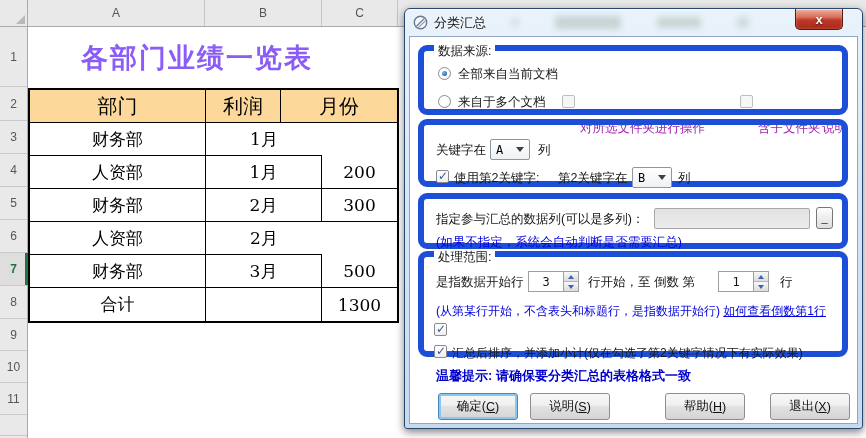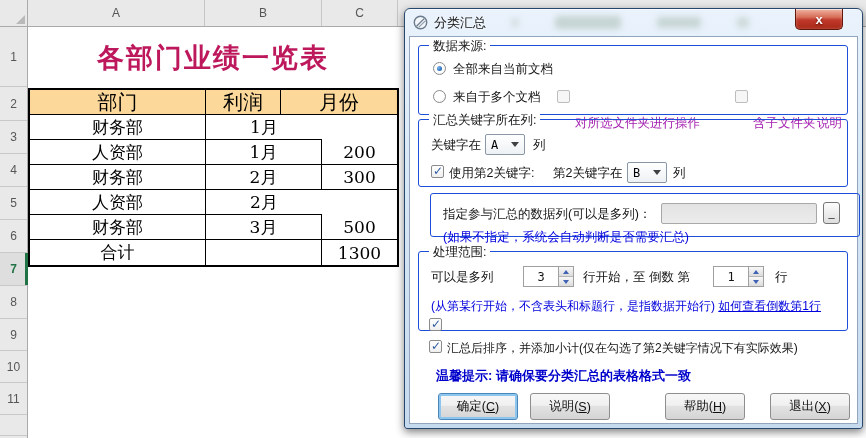--- a/index.html
+++ b/index.html
@@ -19,25 +19,25 @@
     border-bottom:1px solid #aaa;display:flex;}
   .colh{height:100%;display:flex;align-items:center;justify-content:center;
     font-size:12px;color:#565656;border-right:1px solid #c6c6c6;}
   .rowheads{position:absolute;left:0;top:27px;width:28px;bottom:0;background:#e9e9e9;
     border-right:1px solid #aaa;}
   .rowh{position:relative;display:flex;align-items:center;justify-content:center;
     font-size:12px;color:#565656;border-bottom:1px solid #c9c9c9;}
   .rowh.sel{background:#dedede;color:var(--green);font-weight:bold;}
   .rowh.sel::after{content:"";position:absolute;right:-1px;top:0;bottom:0;width:3px;
     background:var(--green);}
-  .title-cell{position:absolute;left:28px;top:27px;width:370px;height:61px;
+  .title-cell{position:absolute;left:12px;top:27px;width:370px;height:61px;
     display:flex;align-items:center;justify-content:center;
-    font:bold 27px "DejaVu Serif","Liberation Serif",serif;color:#be185d;letter-spacing:2px;}
+    font:bold 27px "DejaVu Serif","Liberation Serif",serif;color:#8b5cf6;letter-spacing:2px;}
   .xl-table{position:absolute;left:28px;top:88px;border:2px solid #000;background:#fff;}
-  .trow{display:flex;height:25px;}
+  .trow{display:flex;height:33px;}
   .tcell{display:flex;align-items:center;justify-content:center;
     border-right:1px solid #000;border-bottom:1px solid #000;
     font-family:"DejaVu Serif","Liberation Serif",serif;}
   .tcell.c0{width:176px;} .tcell.c1{width:116px;} .tcell.c2{width:75px;}
   .tcell:last-child{border-right:none;}
   .trow:last-child .tcell{border-bottom:none;}
   .hcell{background:var(--hdrfill);font-size:20px;}
   .dcell{font-size:17px;}
 
   
@@ -57,21 +57,21 @@
   .close-btn{position:absolute;left:390px;top:0;width:48px;height:21px;z-index:3;
     border:1px solid #62170d;border-top:none;border-radius:0 0 5px 5px;
     background:linear-gradient(180deg,#efb3a2 0%,#d8705a 40%,#c0392b 55%,#a82715 100%);
     box-shadow:inset 0 1px 0 rgba(255,255,255,.55), inset 0 0 3px rgba(255,255,255,.3);
     display:flex;align-items:center;justify-content:center;cursor:pointer;}
   .close-btn span{color:#fff;font-weight:bold;font-size:13px;line-height:13px;
     text-shadow:0 1px 2px #5e1006;}
   .dlg-client{position:absolute;left:4px;right:4px;top:27px;bottom:4px;background:#fff;
     border:1px solid #92a5bc;}
 
-  .grp{position:absolute;border:1px solid #1d4ed8;border-radius:3px;padding-left:16px;}
+  .grp{position:absolute;border:6px solid #1d4ed8;border-radius:9px;padding-left:16px;}
   .legend{position:absolute;top:-8px;left:10px;background:#fff;padding:0 4px;
     font-size:12.5px;color:#151515;white-space:nowrap;}
   .lbl{position:absolute;font-size:12.5px;line-height:14px;color:#151515;white-space:nowrap;}
   .lbl.dis{color:#a21caf;margin-top:25px;}
   .small{font-size:12px;}
   .blue-note{color:var(--blue);}
   .link{color:var(--blue);text-decoration:underline;cursor:pointer;}
   .rowline{position:absolute;white-space:nowrap;font-size:12px;}
 
   .radio{position:absolute;width:13px;height:13px;border:1px solid #8b8b8b;border-radius:50%;
@@ -210,47 +210,46 @@
         <span class="radio" style="left:14px;top:44px"></span>
         <span class="lbl" style="left:34px;top:44px">来自于多个文档</span>
         <span class="chk dis" style="left:138px;top:44px"></span>
         <span class="lbl dis" style="left:156px;top:45px">对所选文件夹进行操作</span>
         <span class="chk dis" style="left:316px;top:44px"></span>
         <span class="lbl dis" style="left:334px;top:45px">含子文件夹</span>
         <span class="lbl dis" style="left:398px;top:45px">说明</span>
       </div>
 
       <div class="grp" style="left:8px;top:82px;width:430px;height:68px">
-        <span class="legend">汇总关键字所在列:</span>
         <span class="lbl" style="left:12px;top:18px">关键字在</span>
         <span class="combo" style="left:66px;top:14px">
           <span class="cval">A</span>
           <span class="carrow"></span>
         </span>
         <span class="lbl" style="left:114px;top:18px">列</span>
         <span class="chk on" style="left:12px;top:45px"></span>
         <span class="lbl" style="left:30px;top:46px">使用第2关键字:</span>
         <span class="lbl" style="left:134px;top:46px">第2关键字在</span>
         <span class="combo" style="left:208px;top:42px">
           <span class="cval">B</span>
           <span class="carrow"></span>
         </span>
         <span class="lbl" style="left:254px;top:46px">列</span>
       </div>
 
-      <div class="grp" style="left:20px;top:156px;width:430px;height:44px">
+      <div class="grp" style="left:8px;top:156px;width:430px;height:56px">
         <span class="lbl" style="left:12px;top:13px">指定参与汇总的数据列(可以是多列)：</span>
         <span class="tfield" style="left:230px;top:9px;width:156px"></span>
         <span class="browse" style="left:392px;top:8px">_</span>
         <span class="lbl blue-note" style="left:12px;top:36px">(如果不指定，系统会自动判断是否需要汇总)</span>
       </div>
 
-      <div class="grp" style="left:8px;top:214px;width:430px;height:80px">
+      <div class="grp" style="left:8px;top:214px;width:430px;height:106px">
         <span class="legend">处理范围:</span>
-        <span class="lbl" style="left:12px;top:18px">可以是多列</span>
+        <span class="lbl" style="left:12px;top:18px">是指数据开始行</span>
         <span class="numbox" style="left:104px;top:14px">3</span>
         <span class="spin" style="left:140px;top:14px">
           <span class="sb up"></span>
           <span class="sb dn"></span>
         </span>
         <span class="lbl" style="left:164px;top:18px">行开始，至 倒数 第</span>
         <span class="numbox" style="left:294px;top:14px">1</span>
         <span class="spin" style="left:330px;top:14px">
           <span class="sb up"></span>
           <span class="sb dn"></span>

